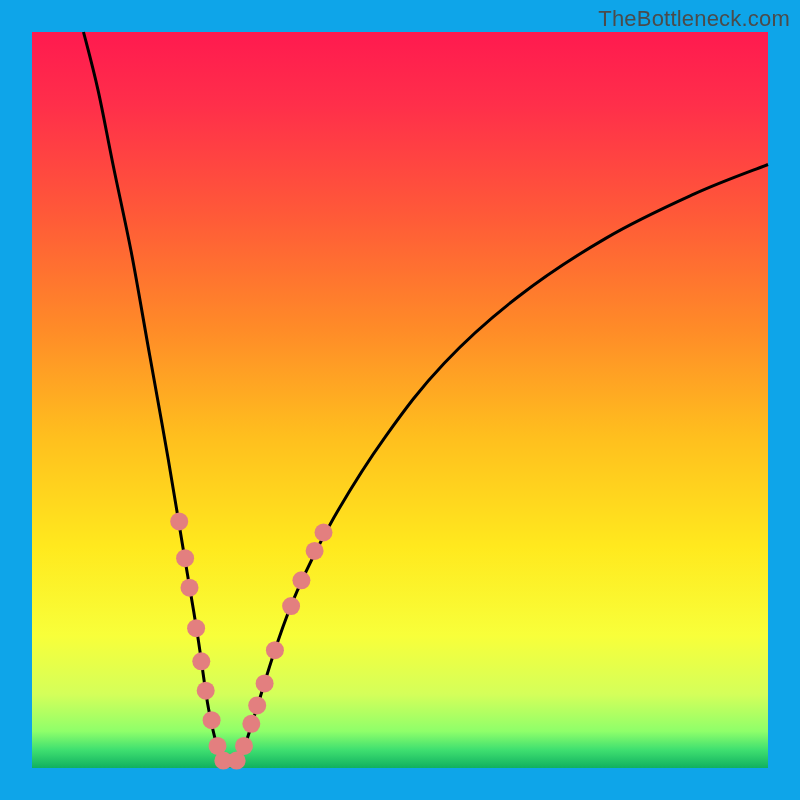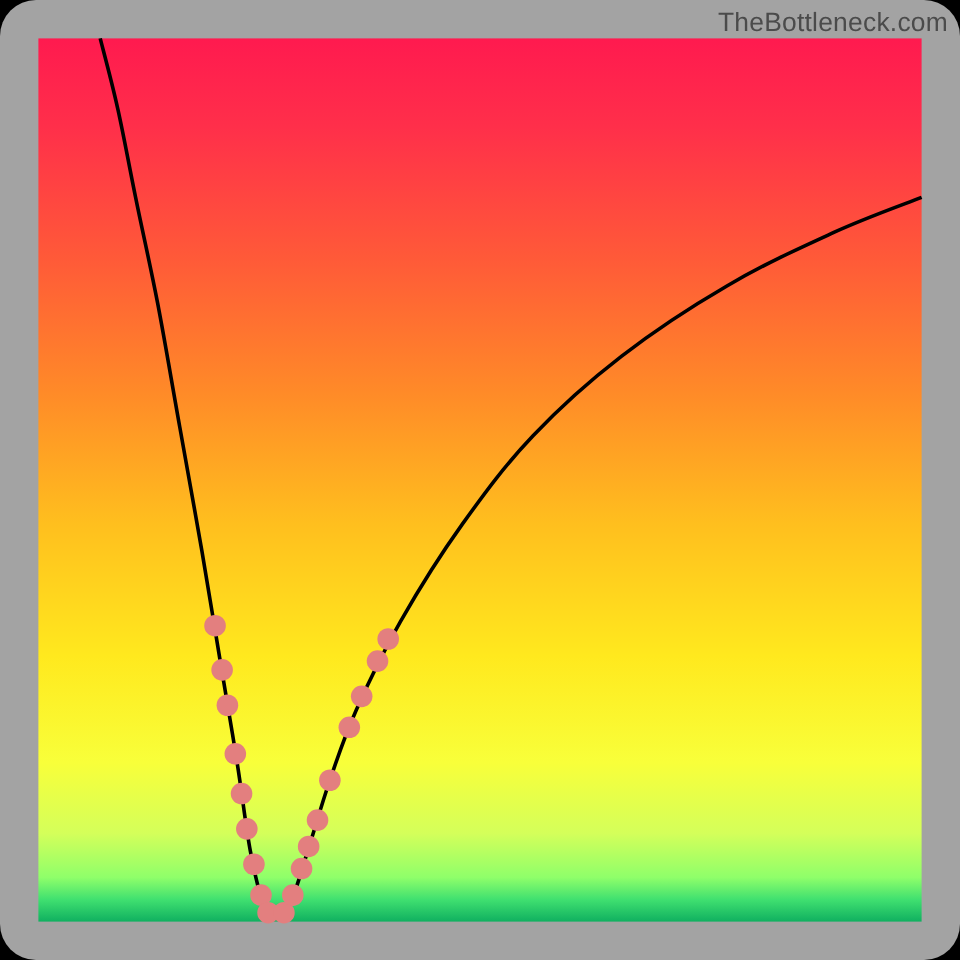--- a/index.html
+++ b/index.html
@@ -10,22 +10,21 @@
     overflow: hidden;
     background: #000;
     font-family: Arial, Helvetica, sans-serif;
   }
   .frame {
     position: absolute;
     top: 0;
     left: 0;
     width: 800px;
     height: 800px;
-    background: #a3a3a3;
-    border-radius: 30px;
+    background: #0ea5e9;
   }
   .plot-area {
     position: absolute;
     top: 32px;
     left: 32px;
     width: 736px;
     height: 736px;
     
   }
   .watermark {

